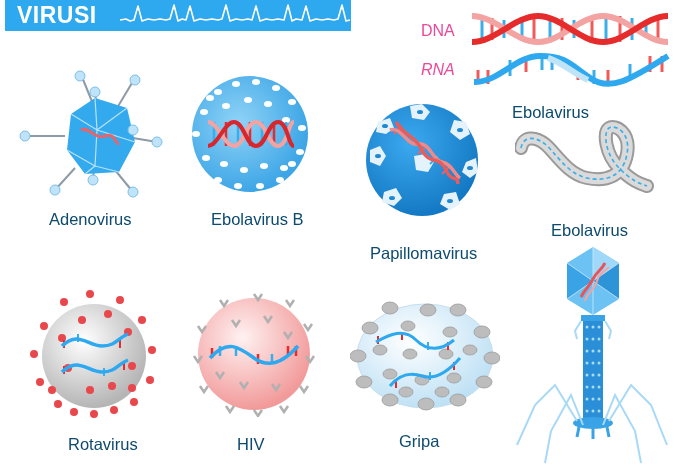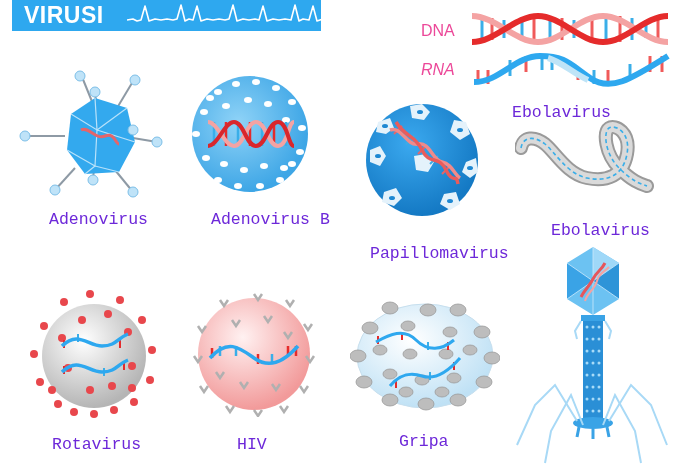--- a/index.html
+++ b/index.html
@@ -1,32 +1,32 @@
 <!DOCTYPE html>
 <html><head>
   <meta charset="utf-8">
   <style>
     * { box-sizing: border-box; margin: 0; padding: 0; }
     html, body { width: 675px; height: 470px; background: #ffffff; overflow: hidden; }
     body { position: relative; font-family: "Liberation Sans", sans-serif; color: #111; }
 
     .header-bar {
-      position: absolute; left: 12px; top: 0; width: 309px; height: 31px;
+      position: absolute; left: 5px; top: 0; width: 346px; height: 31px;
       background: #2ea8ef;
     }
     .header-title {
       position: absolute; left: 12px; top: 2px;
       font-family: "Liberation Sans", sans-serif; font-weight: bold;
       font-size: 23px; color: #ffffff; letter-spacing: 0.5px;
     }
     .ecg { position: absolute; left: 115px; top: 2px; }
 
     .label {
-      position: absolute; font-size: 16.5px; color: #6d28d9;
-      font-family: Liberation Mono, monospace; white-space: nowrap;
+      position: absolute; font-size: 16.5px; color: #0c4a6e;
+      font-family: Liberation Sans, sans-serif; white-space: nowrap;
     }
     .legend-label {
       position: absolute; font-size: 16px; color: #ec4899;
       font-family: "Liberation Sans", sans-serif;
     }
     .fig { position: absolute; }
   </style>
 </head>
 <body>
 
@@ -160,21 +160,21 @@
         <line x1="38" y1="50" x2="38" y2="74" stroke="#e52b2b"></line>
       <line x1="50" y1="50" x2="50" y2="74" stroke="#3aaee8"></line>
         <line x1="62" y1="50" x2="62" y2="74" stroke="#e52b2b"></line>
       <line x1="74" y1="50" x2="74" y2="74" stroke="#3aaee8"></line>
         <line x1="86" y1="50" x2="86" y2="74" stroke="#e52b2b"></line>
       <line x1="98" y1="50" x2="98" y2="74" stroke="#3aaee8"></line>
     </g>
     <path d="M20,50 C30,50 36,74 46,74 S58,50 68,50 S80,74 90,74 S100,50 106,50" fill="none" stroke="#f4a3a3" stroke-width="4"></path>
     <path d="M20,74 C30,74 36,50 46,50 S58,74 68,74 S80,50 90,50 S100,74 106,74" fill="none" stroke="#d9262c" stroke-width="4"></path>
   </svg>
-  <span class="label" style="left:211px; top:210px;">Adenovirus B</span>
+  <span class="label" style="left:211px; top:210px;">Ebolavirus B</span>
 </div>
 
 <div>
   <svg class="fig" style="left:362px; top:100px;" width="120" height="120" viewBox="0 0 120 120">
     <defs>
       <radialGradient id="pvg" cx="40%" cy="35%" r="65%">
         <stop offset="0" stop-color="#3ba9ef"></stop>
           <stop offset="1" stop-color="#1479c4"></stop>
       </radialGradient>
     </defs>
@@ -320,21 +320,21 @@
       <line x1="36" y1="50" x2="36" y2="58" stroke="#e52b2b"></line>
         <line x1="50" y1="44" x2="50" y2="52" stroke="#3aaee8"></line>
       <line x1="92" y1="50" x2="92" y2="58" stroke="#e52b2b"></line>
         <line x1="36" y1="76" x2="36" y2="84" stroke="#e52b2b"></line>
       <line x1="76" y1="78" x2="76" y2="86" stroke="#3aaee8"></line>
         <line x1="96" y1="72" x2="96" y2="80" stroke="#e52b2b"></line>
     </g>
     <path d="M34,56 C50,40 60,56 74,56 S90,48 100,44" fill="none" stroke="#2ea8ef" stroke-width="3.5"></path>
     <path d="M34,82 C50,66 60,82 74,82 S90,74 100,70" fill="none" stroke="#2ea8ef" stroke-width="3.5"></path>
   </svg>
-  <span class="label" style="left:52px; top:435px;">Rotavirus</span>
+  <span class="label" style="left:68px; top:435px;">Rotavirus</span>
 </div>
 
 <div>
   <svg class="fig" style="left:192px; top:292px;" width="125" height="125" viewBox="0 0 125 125">
     <defs>
       <radialGradient id="hvg" cx="40%" cy="35%" r="65%">
         <stop offset="0" stop-color="#fff1f1"></stop>
           <stop offset="1" stop-color="#f29a9a"></stop>
       </radialGradient>
     </defs>

